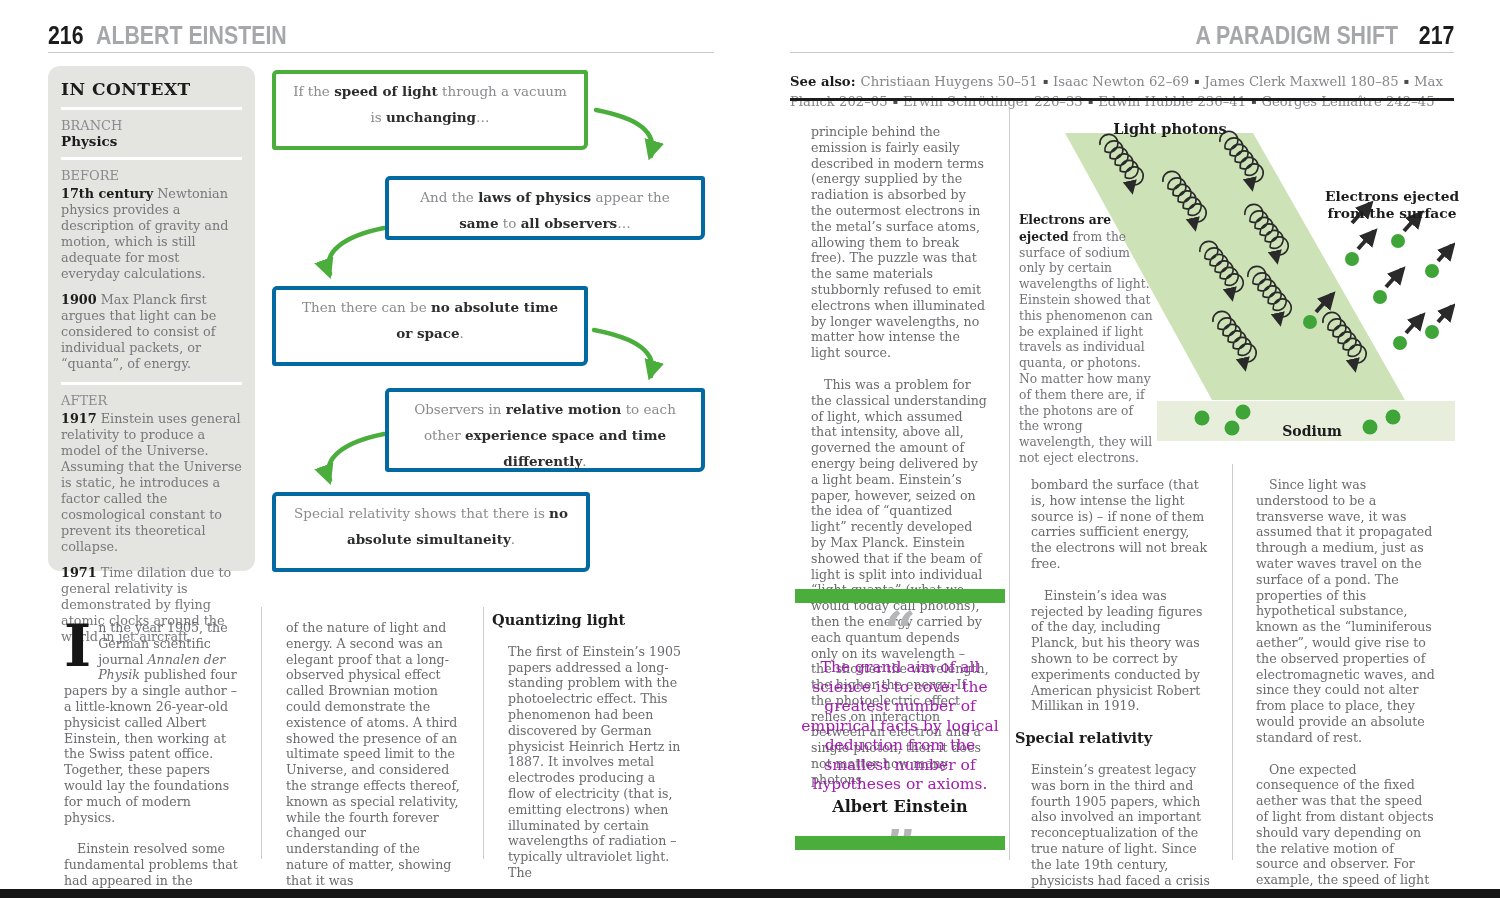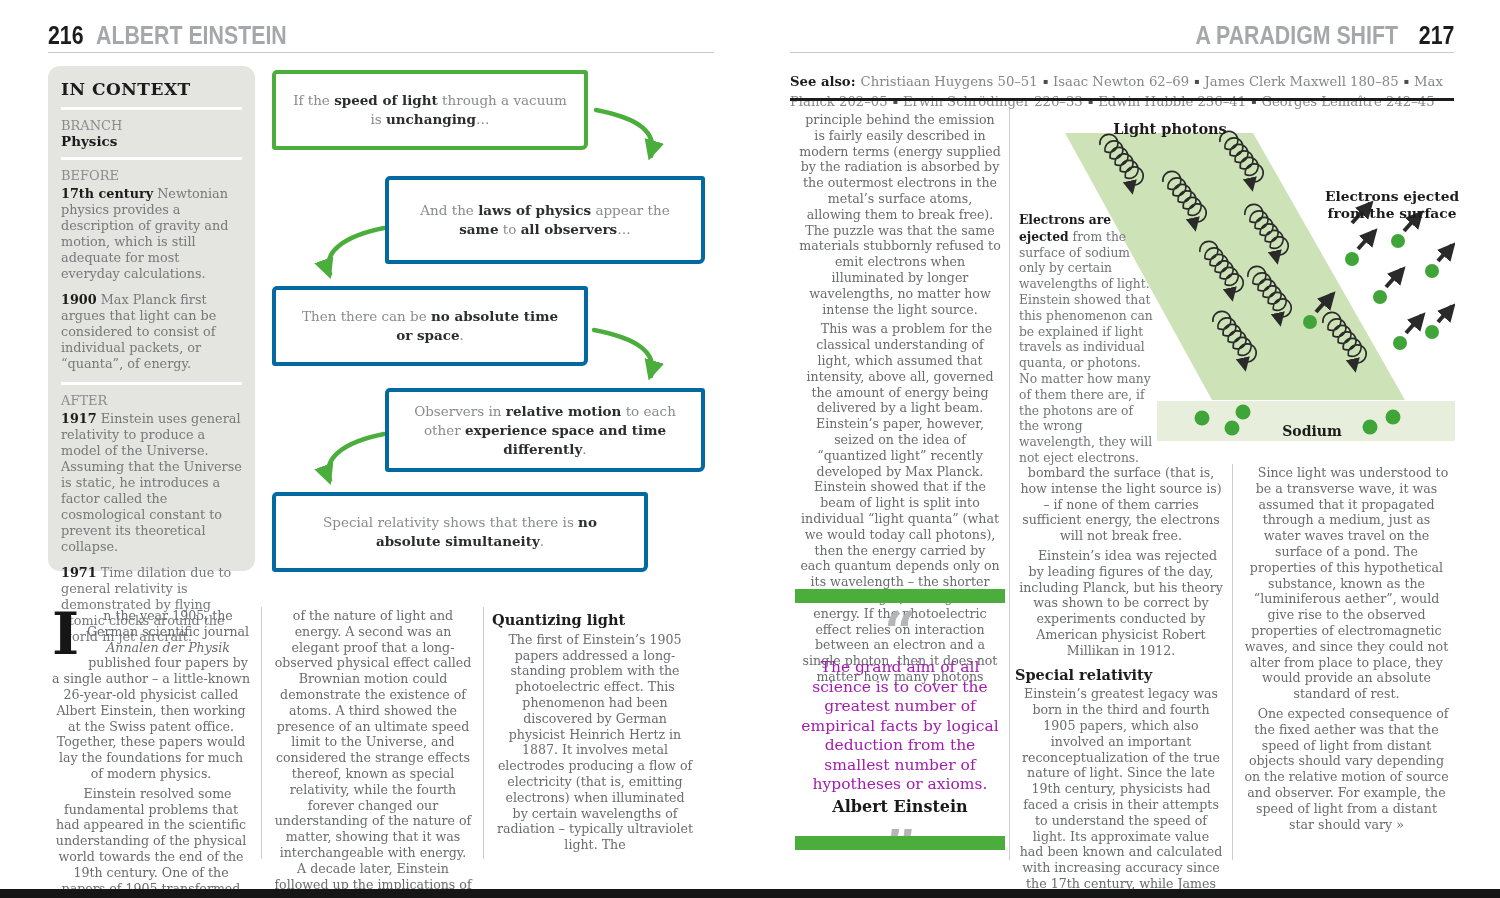--- a/index.html
+++ b/index.html
@@ -14,27 +14,27 @@
   
   #sidebar{background:#e4e4e1;box-sizing:border-box;padding:13px 13px 10px 13px;}
   .ic-title{font-size:17px;font-weight:bold;color:#1b1b1b;letter-spacing:.5px;}
   .ic-div{height:3px;background:#ffffff;margin:8px 0;}
   .ic-label{font-size:13px;color:#8b8c8f;}
   .ic-strong{font-size:13.5px;font-weight:bold;color:#1b1b1b;}
   .ic-item{margin:0 0 10px 0;font-size:12.8px;line-height:16px;color:#77787b;}
   .ic-item b{color:#1b1b1b;}
   
   .fbox{background:#fff;border:4px solid #0369a1;border-radius:5px 3px 6px 3px;box-sizing:border-box;
-        display:flex;align-items:center;justify-content:center;text-align:center;
-        padding:4px 16px;font-size:13.5px;line-height:19px;color:#8a8b8e;}
+        display:flex;justify-content:center;text-align:center;
+        padding:4px 16px;font-size:13.5px;line-height:26px;color:#8a8b8e;}
   .fbox b{color:#2c2d2e;}
   .fbox.green{border-color:#4aad3c;}
   
   .bodycol{font-size:12.6px;line-height:15.8px;color:#6a6b6e;text-align:left;}
-  .bodycol p{margin:4px;text-align:center;}
+  .bodycol p{margin:16px;}
   .bodycol p.ind{text-indent:13px;}
   .bodycol .colhead{font-weight:bold;color:#1d1d1d;font-size:14.5px;margin:8px 0 2px 0;}
   .dropcap{float:left;font-weight:bold;font-size:58px;line-height:46px;color:#161616;margin:3px 7px 0 0;}
   
   #seealso{font-size:13.2px;line-height:19.5px;color:#85868a;}
   #seealso .sa-label{font-weight:bold;color:#1d1d1d;margin-right:5px;}
   .sa-sep{font-size:8px;color:#4a4a4a;vertical-align:2px;margin:0 5px;}
   
   .qbar{background:#4aad3c;}
   #quoteblock{text-align:center;}
@@ -78,30 +78,30 @@
     </defs>
     <path d="M336,50 C378,58 398,72 391,96" fill="none" stroke="#4aad3c" stroke-width="4.5" stroke-linecap="round" marker-end="url(#mG)"></path>
     <path d="M124,168 C84,176 62,192 70,214" fill="none" stroke="#4aad3c" stroke-width="4.5" stroke-linecap="round" marker-end="url(#mG)"></path>
     <path d="M334,270 C376,278 398,292 391,316" fill="none" stroke="#4aad3c" stroke-width="4.5" stroke-linecap="round" marker-end="url(#mG)"></path>
     <path d="M124,374 C84,382 62,398 70,420" fill="none" stroke="#4aad3c" stroke-width="4.5" stroke-linecap="round" marker-end="url(#mG)"></path>
   </svg>
 
   <div class="abs fbox green" style="left:272px;top:70px;width:316px;height:80px;">
     <div><span>If the </span><b>speed of light</b><span> through a vacuum is </span><b>unchanging</b><span>…</span></div>
   </div>
-  <div class="abs fbox" style="left:385px;top:176px;width:320px;height:88px;">
+  <div class="abs fbox" style="left:385px;top:176px;width:320px;height:64px;">
     <div><span>And the </span><b>laws of physics</b><span> appear the </span><b>same</b><span> to </span><b>all observers</b><span>…</span></div>
   </div>
   <div class="abs fbox" style="left:272px;top:286px;width:316px;height:80px;">
     <div><span>Then there can be </span><b>no absolute time or space</b><span>.</span></div>
   </div>
   <div class="abs fbox" style="left:385px;top:388px;width:320px;height:84px;">
     <div><span>Observers in </span><b>relative motion</b><span> to each other </span><b>experience space and time differently</b><span>.</span></div>
   </div>
-  <div class="abs fbox" style="left:272px;top:492px;width:376px;height:80px;">
+  <div class="abs fbox" style="left:272px;top:492px;width:318px;height:80px;">
     <div><span>Special relativity shows that there is </span><b>no absolute simultaneity</b><span>.</span></div>
   </div>
 
   <div class="abs bodycol" style="left:48px;top:604px;width:206px;">
     <p><span class="dropcap">I</span><span>n the year 1905, the German scientific journal </span><i>Annalen der Physik</i><span> published four papers by a single author – a little-known 26-year-old physicist called Albert Einstein, then working at the Swiss patent office. Together, these papers would lay the foundations for much of modern physics.</span></p>
     <p class="ind">Einstein resolved some fundamental problems that had appeared in the scientific understanding of the physical world towards the end of the 19th century. One of the papers of 1905 transformed understanding</p>
   </div>
   <div class="abs vrule" style="left:261px;top:607px;height:252px;"></div>
   <div class="abs bodycol" style="left:270px;top:604px;width:206px;">
     <p>of the nature of light and energy. A second was an elegant proof that a long-observed physical effect called Brownian motion could demonstrate the existence of atoms. A third showed the presence of an ultimate speed limit to the Universe, and considered the strange effects thereof, known as special relativity, while the fourth forever changed our understanding of the nature of matter, showing that it was interchangeable with energy. A decade later, Einstein followed up the implications of these latter papers with a theory</p>
@@ -189,21 +189,21 @@
   </svg>
   <div class="abs dlabel" style="left:1095px;top:108px;width:150px;font-size:14.5px;">Light photons</div>
   <div class="abs dlabel" style="left:1324px;top:176px;width:136px;font-size:13.8px;line-height:16.5px;">Electrons ejected from the surface</div>
   <div class="abs dlabel" style="left:1262px;top:411px;width:100px;font-size:14px;">Sodium</div>
   <div id="dcaption" class="abs" style="left:1019px;top:212px;width:134px;">
     <b>Electrons are ejected</b><span> from the surface of sodium only by certain wavelengths of light. Einstein showed that this phenomenon can be explained if light travels as individual quanta, or photons. No matter how many of them there are, if the photons are of the wrong wavelength, they will not eject electrons.</span>
   </div>
 
   <div class="abs bodycol" style="left:1015px;top:461px;width:212px;">
     <p>bombard the surface (that is, how intense the light source is) – if none of them carries sufficient energy, the electrons will not break free.</p>
-    <p class="ind">Einstein’s idea was rejected by leading figures of the day, including Planck, but his theory was shown to be correct by experiments conducted by American physicist Robert Millikan in 1912.</p>
+    <p class="ind">Einstein’s idea was rejected by leading figures of the day, including Planck, but his theory was shown to be correct by experiments conducted by American physicist Robert Millikan in 1919.</p>
     <div class="colhead">Special relativity</div>
     <p>Einstein’s greatest legacy was born in the third and fourth 1905 papers, which also involved an important reconceptualization of the true nature of light. Since the late 19th century, physicists had faced a crisis in their attempts to understand the speed of light. Its approximate value had been known and calculated with increasing accuracy since the 17th century, while James Clerk Maxwell’s equations had demonstrated</p>
   </div>
   <div class="abs vrule" style="left:1232px;top:464px;height:396px;"></div>
 
   <div class="abs bodycol" style="left:1240px;top:461px;width:213px;">
     <p class="ind">Since light was understood to be a transverse wave, it was assumed that it propagated through a medium, just as water waves travel on the surface of a pond. The properties of this hypothetical substance, known as the “luminiferous aether”, would give rise to the observed properties of electromagnetic waves, and since they could not alter from place to place, they would provide an absolute standard of rest.</p>
     <p class="ind">One expected consequence of the fixed aether was that the speed of light from distant objects should vary depending on the relative motion of source and observer. For example, the speed of light from a distant star should vary »</p>
   </div>
 

